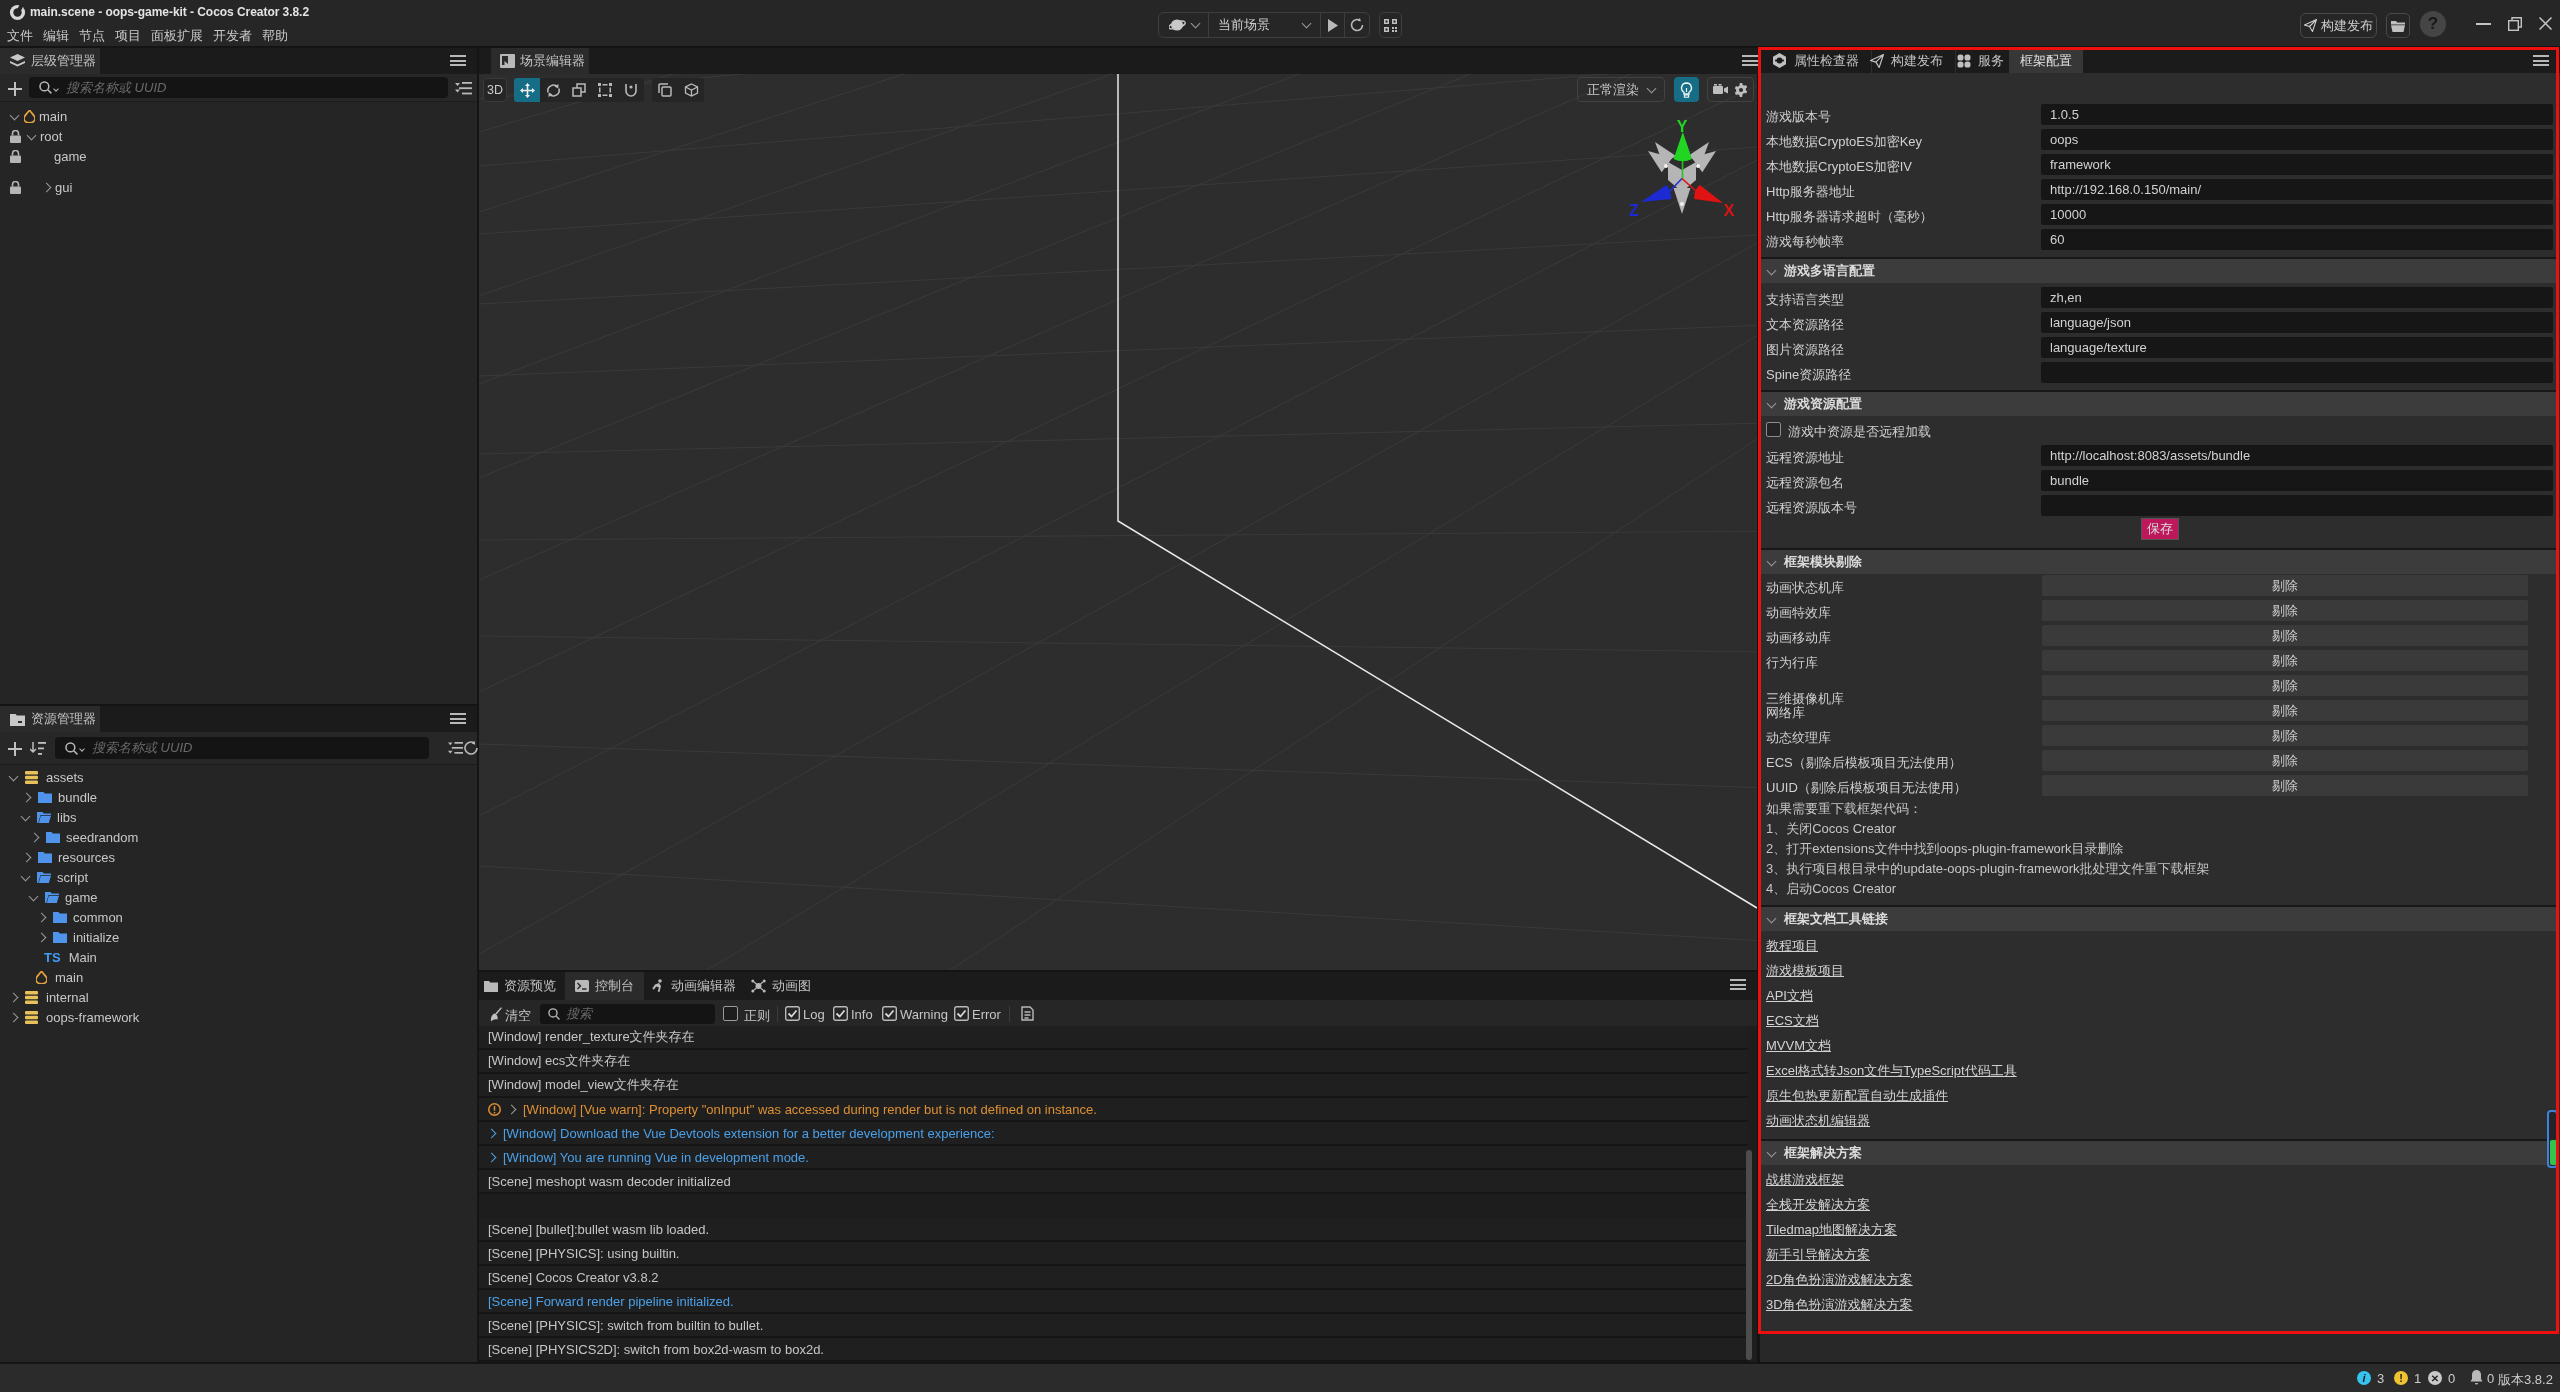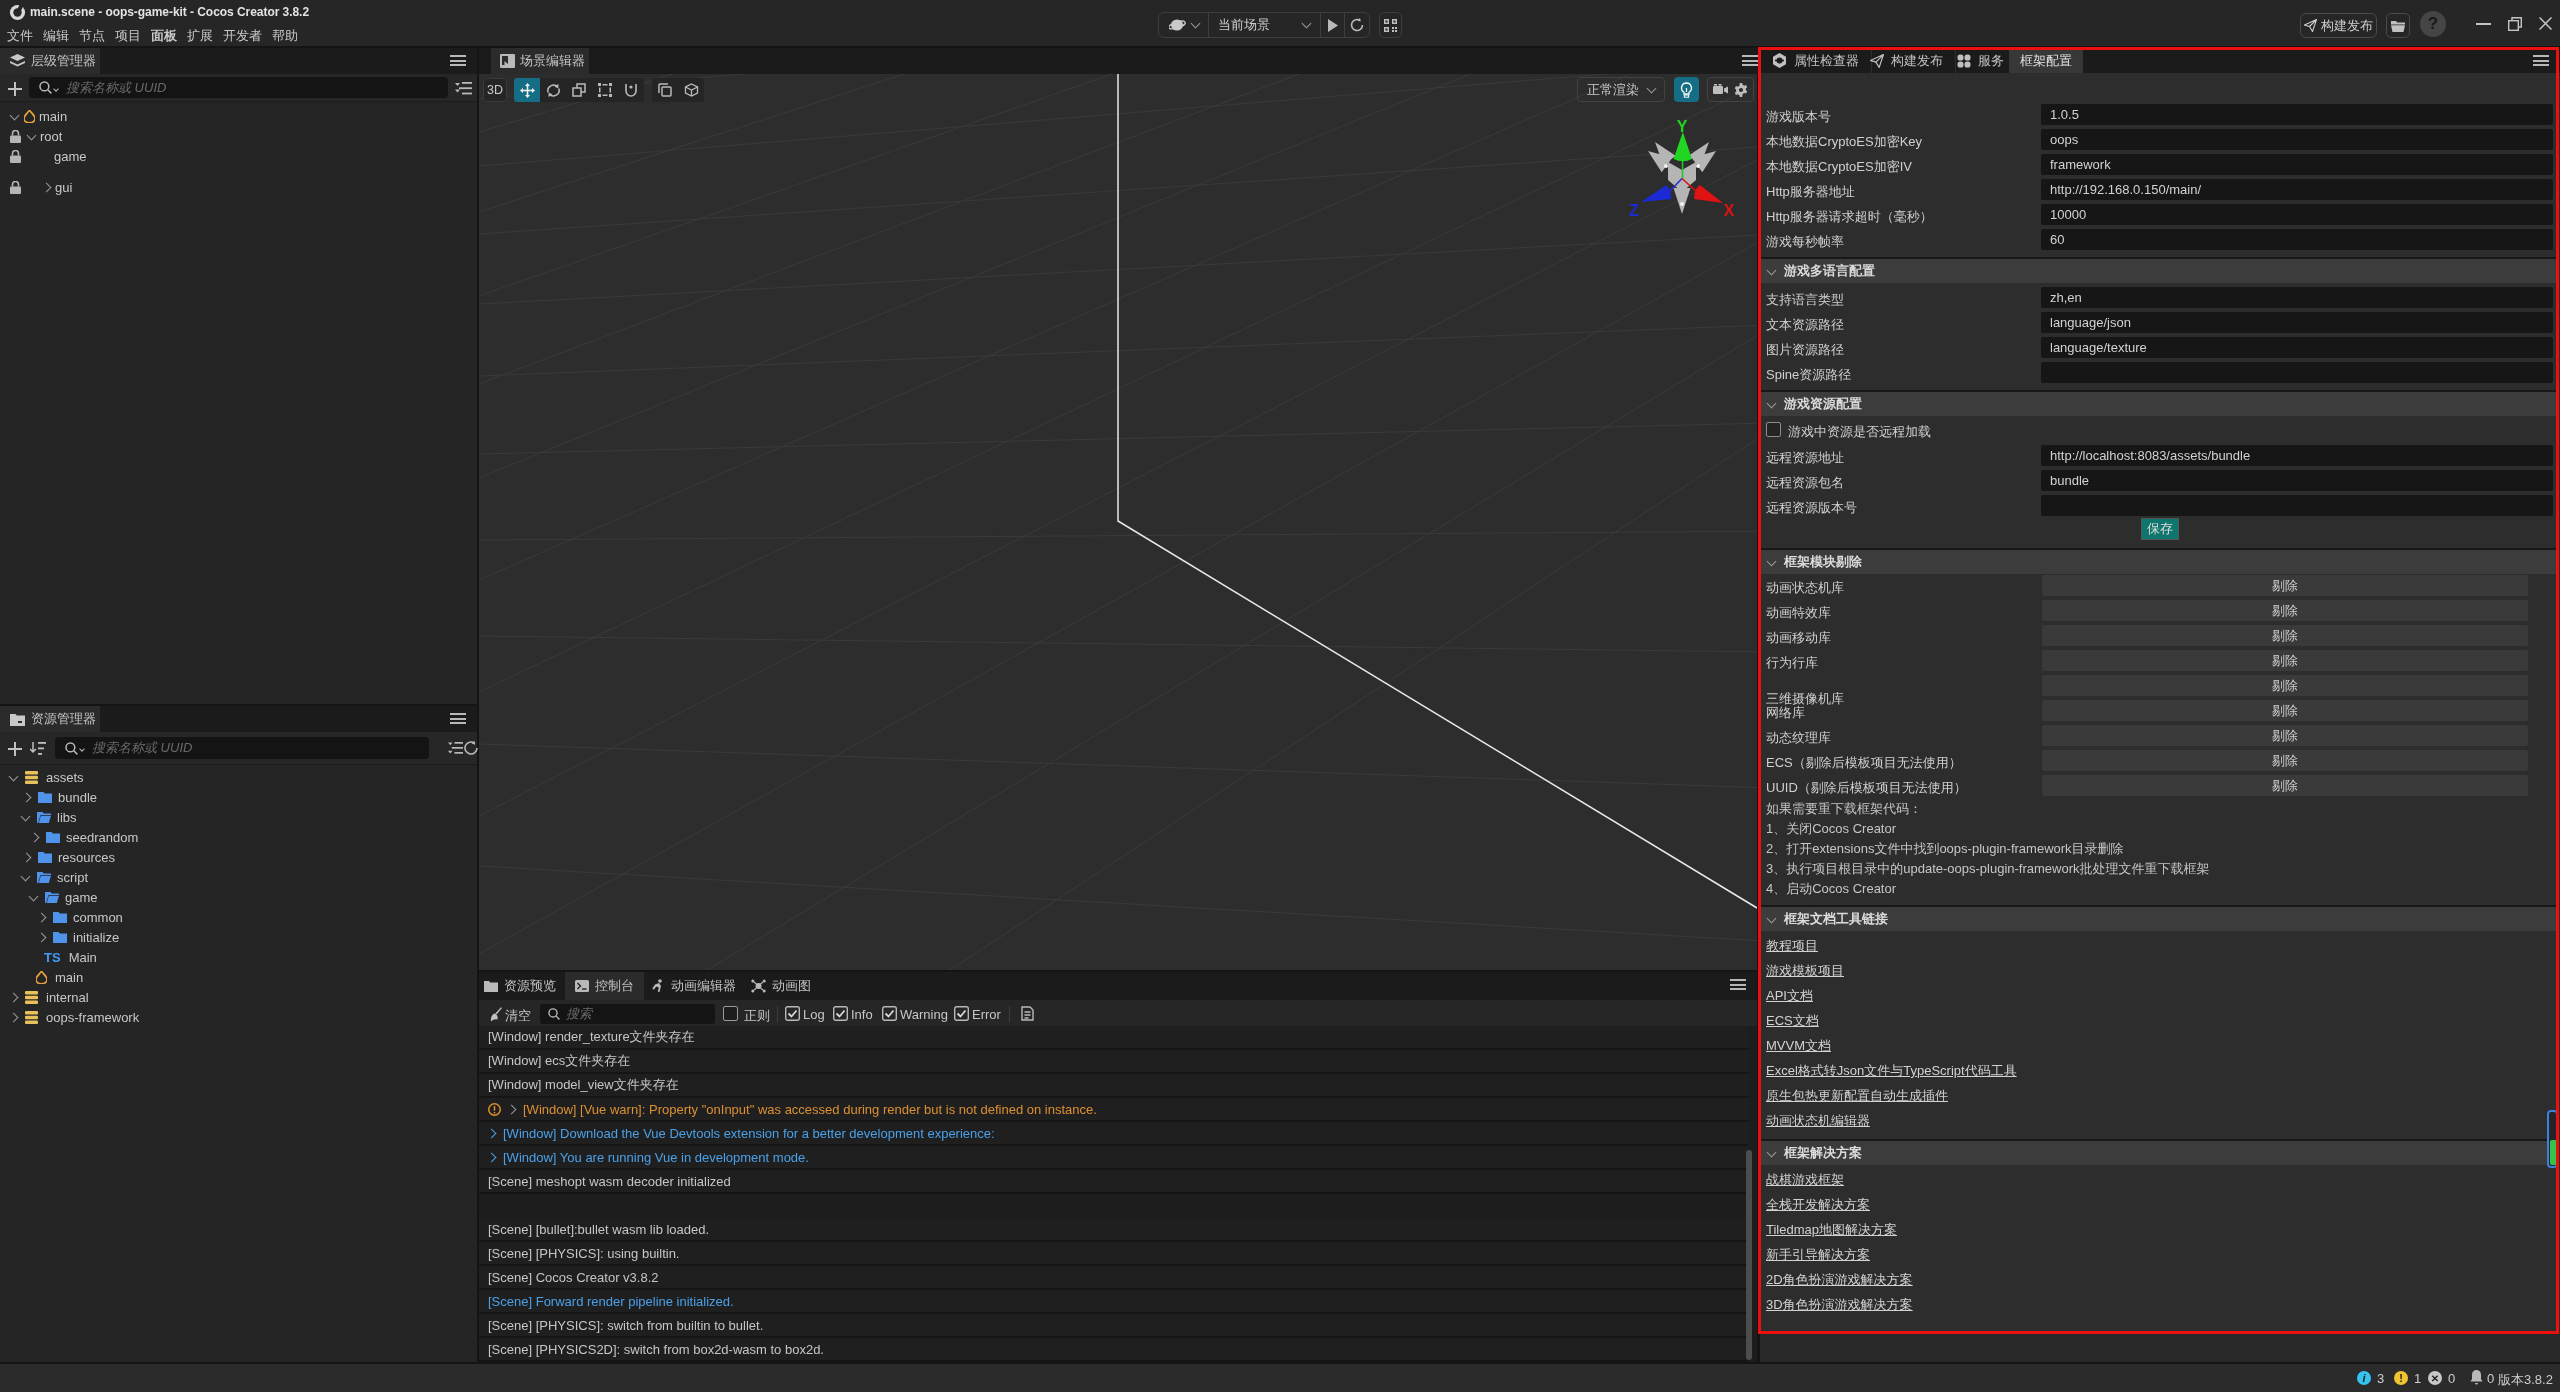--- a/index.html
+++ b/index.html
@@ -30,21 +30,21 @@
 <div id="root">
 
 <div class="abs" style="left:0;top:0;width:2560px;height:46px;background:#262626;">
   <svg class="abs" style="left:9px;top:4px" width="17" height="17" viewBox="0 0 17 17">
     <circle cx="8.5" cy="8.5" r="7.6" fill="#d8d8d8"></circle>
     <circle cx="8.5" cy="8.5" r="4.2" fill="#262626"></circle>
     <rect x="7" y="0" width="4" height="5" fill="#262626" transform="rotate(25 8.5 8.5)"></rect>
   </svg>
   <div class="abs" style="left:30px;top:5px;font-weight:bold;font-size:12px;letter-spacing:-0.05px;color:#e3e3e3;">main.scene - oops-game-kit - Cocos Creator 3.8.2</div>
   <div class="abs" style="left:7px;top:27px;font-size:13px;color:#c9c9c9;">
-    <span style="margin-right:10px;">文件</span><span style="margin-right:10px;">编辑</span><span style="margin-right:10px;">节点</span><span style="margin-right:10px;">项目</span><span style="margin-right:10px;font-weight:bold;">面板</span><span style="margin-right:10px;">扩展</span><span style="margin-right:10px;">开发者</span><span>帮助</span>
+    <span style="margin-right:10px;">文件</span><span style="margin-right:10px;">编辑</span><span style="margin-right:10px;">节点</span><span style="margin-right:10px;">项目</span><span style="">面板</span><span style="margin-right:10px;">扩展</span><span style="margin-right:10px;">开发者</span><span>帮助</span>
   </div>
 
   <div class="abs" style="left:1158px;top:12px;width:212px;height:26px;border:1px solid #3e3e3e;border-radius:6px;display:flex;align-items:center;">
     <div style="width:50px;height:100%;display:flex;align-items:center;justify-content:center;border-right:1px solid #3e3e3e;">
       <svg width="18" height="14" viewBox="0 0 18 14">
             <ellipse cx="8" cy="7" rx="6" ry="5.6" fill="#c9c9c9"></ellipse>
             <ellipse cx="8" cy="7" rx="8.6" ry="3" fill="none" stroke="#c9c9c9" stroke-width="1.3" transform="rotate(-18 8 7)"></ellipse>
           </svg>
       <span class="chev down" style="margin-left:5px;margin-top:-3px;"></span>
     </div>
@@ -620,21 +620,21 @@
         <span style="margin-left:9px;">游戏资源配置</span>
       </div>
   <div class="abs" style="left:6px;top:374px;width:15px;height:15px;border:1.5px solid #8d8d8d;border-radius:2px;background:#242424;"></div>
   <div class="lbl" style="left:28px;top:375px;">游戏中资源是否远程加载</div>
   <div class="lbl" style="left:6px;top:401px;">远程资源地址</div>   
       <div class="field" style="top:397px;">http://localhost:8083/assets/bundle</div>
   <div class="lbl" style="left:6px;top:426px;">远程资源包名</div>   
       <div class="field" style="top:422px;">bundle</div>
   <div class="lbl" style="left:6px;top:451px;">远程资源版本号</div> 
       <div class="field" style="top:447px;"></div>
-  <div class="abs" style="left:381px;top:470px;width:38px;height:22px;background:#0f766e;border:1px solid #555;border-radius:0;display:flex;align-items:center;justify-content:center;color:#dcdcdc;">保存</div>
+  <div class="abs" style="left:381px;top:470px;width:38px;height:22px;background:#be185d;border:1px solid #555;border-radius:0;display:flex;align-items:center;justify-content:center;color:#dcdcdc;">保存</div>
 
   <div class="sech" style="top:500px;">
         <span class="chev down" style="margin-left:8px;margin-top:-2px;"></span>
         <span style="margin-left:9px;">框架模块剔除</span>
       </div>
   <div class="lbl" style="left:6px;top:531px;">动画状态机库</div> 
       <div class="btn" style="top:527px;">剔除</div>
   <div class="lbl" style="left:6px;top:556px;">动画特效库</div>   
       <div class="btn" style="top:552px;">剔除</div>
   <div class="lbl" style="left:6px;top:581px;">动画移动库</div>   

